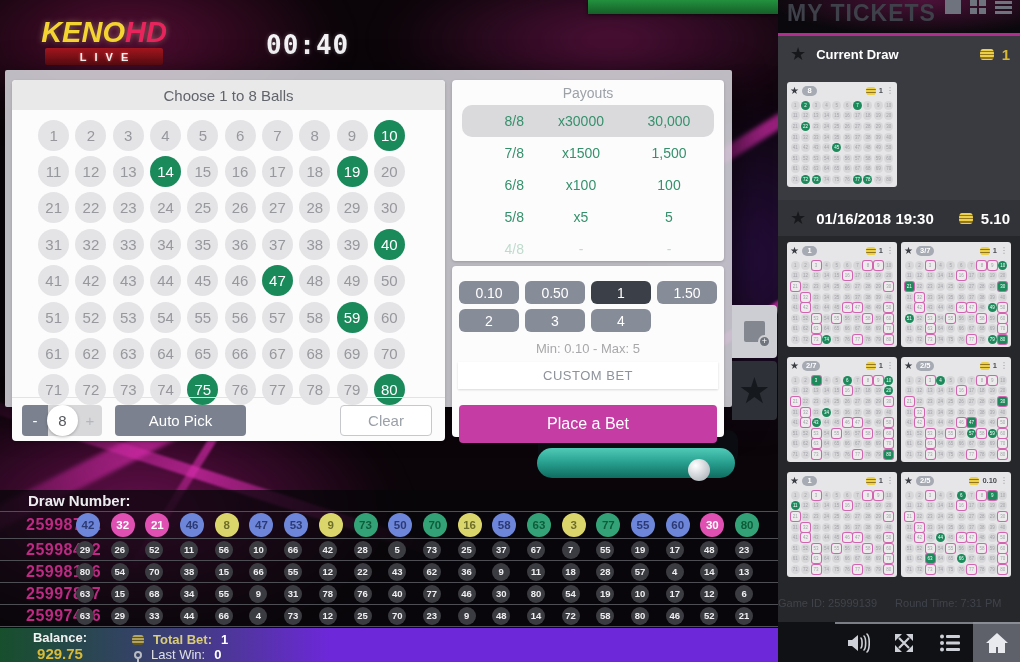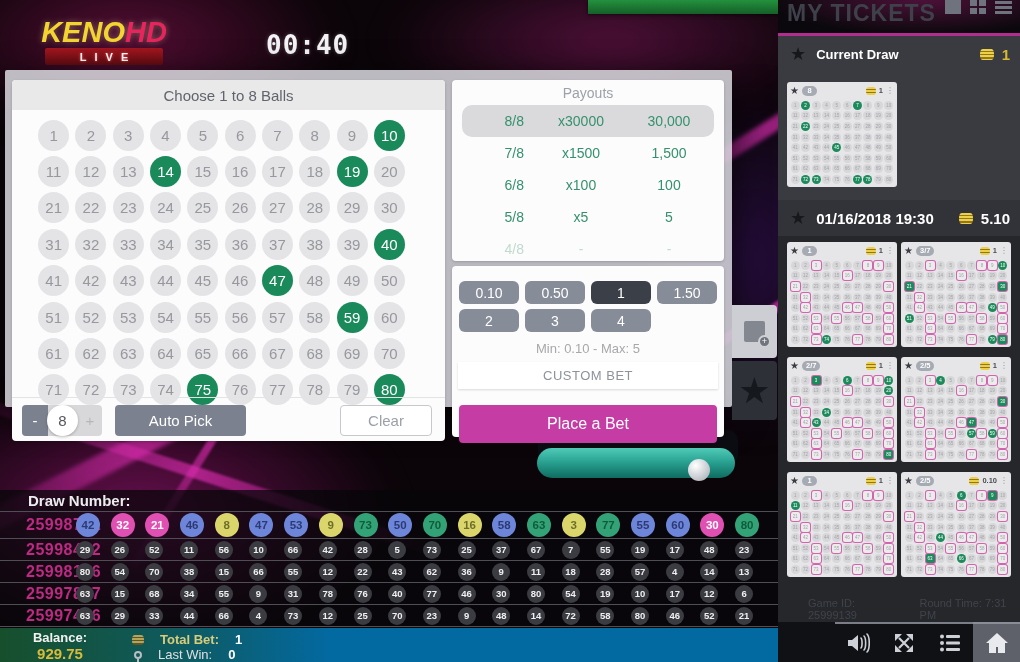--- a/index.html
+++ b/index.html
@@ -104,21 +104,21 @@
 .tbadge{min-width:15px;padding:0 4px;height:10px;line-height:10px;background:#a6aab3;border-radius:6px;color:#fff;font-size:7.5px;font-weight:bold;text-align:center}
 .sp{flex:1}
 .coins.mini{width:10px;height:8px}
 .tstake{font-size:7.5px;color:#4a4d52;font-weight:bold}
 .tdots{color:#8c8f96;font-size:8px;line-height:1;cursor:pointer}
 .tgrid{display:grid;grid-template-columns:repeat(10,10.4px);grid-auto-rows:10.6px;margin-top:3px;justify-content:center}
 .tc{width:9px;height:9px;border-radius:50%;background:#d7d7d9;color:#a3a4aa;font-size:4.5px;display:flex;align-items:center;justify-content:center;margin:auto}
 .tc.m{border-radius:2px;background:#ececec;box-shadow:0 0 0 1px #d263af}
 .tc.h{background:#1d8a5c;color:#fff}
 .gameline{position:absolute;left:0;top:597px;width:242px;font-size:11px;color:#40434b;display:flex}
-.gameline span:first-child{padding-left:30px}
+.gameline span:first-child{}
 .gameline span:last-child{padding-left:18px}
 .sbicons{position:absolute;left:0;top:622px;width:242px;height:40px;background:#101114;display:flex;justify-content:flex-end}
 .sbtn{width:46px;height:40px;display:flex;align-items:center;justify-content:center;border-top:2px solid #7b7e86;cursor:pointer}
 .sbtn.home{width:47px;background:#5e6169;border-top:2px solid #8a8d95}
 .sbtn svg{display:block}
 
 
 #draws{position:absolute;left:0;top:490px;width:778px}
 .dlabel{height:22px;background:rgba(5,5,8,.72);border-bottom:1px solid #4e4f55;color:#ececee;font-size:15px;font-weight:bold;line-height:22px;padding-left:28px}
 .drow{position:relative;height:22px;background:rgba(8,8,10,.66);border-bottom:1px solid #4e4f55;display:flex;align-items:center}
@@ -128,26 +128,26 @@
 .drow.first .dballs{gap:10.7px}
 .db{border-radius:50%;display:flex;align-items:center;justify-content:center;font-weight:bold}
 .db.sm{width:18px;height:18px;background:#3b3c41;color:#f0f0f2;font-size:9.5px}
 .db.big{width:24px;height:24px;font-size:11.5px}
 .db.y{background:#dbd66c;color:#6e6e2b}
 .db.p{background:#e050b2;color:#fff}
 .db.b{background:#6e86d9;color:#2c3a74}
 .db.g{background:#33a377;color:#0f5c3a}
 
 
-#statusbar{position:absolute;left:0;top:628px;width:778px;height:34px;background:#0369a1}
+#statusbar{position:absolute;left:0;top:628px;width:778px;height:34px;background:#6d28d9}
 .greenfade{position:absolute;left:0;top:0;width:330px;height:34px;background:linear-gradient(90deg,#174f2c,rgba(23,79,44,.55) 55%,transparent)}
 .balblock{position:absolute;left:8px;top:2px;width:104px;text-align:center}
 .ballabel{font-size:13px;font-weight:bold;color:#f2f2f2}
 .balval{font-size:15px;font-weight:bold;color:#d9bb3a}
-.betline{position:absolute;left:132px;display:flex;align-items:center;gap:16px}
+.betline{position:absolute;left:132px;display:flex;align-items:center;gap:9px}
 .bl1{top:4px}
 .bl2{top:19px}
 .coins.gray{background:repeating-linear-gradient(180deg,#b4a55a 0 2px,#5f5526 2px 3.2px);width:12px;height:10px}
 .medal{width:8px;height:8px;border-radius:50%;border:2px solid #b9bcc2;position:relative;margin-left:2px}
 .medal:after{content:"";position:absolute;left:1px;top:6px;width:2px;height:4px;background:#b9bcc2}
 .blabel1{font-size:13px;font-weight:bold;color:#d9cc7a}
 .blabel2{font-size:13px;font-weight:normal;color:#dfe1e4}
 .bval{font-size:13px;font-weight:bold;color:#fff}
 </style>
 </head>

